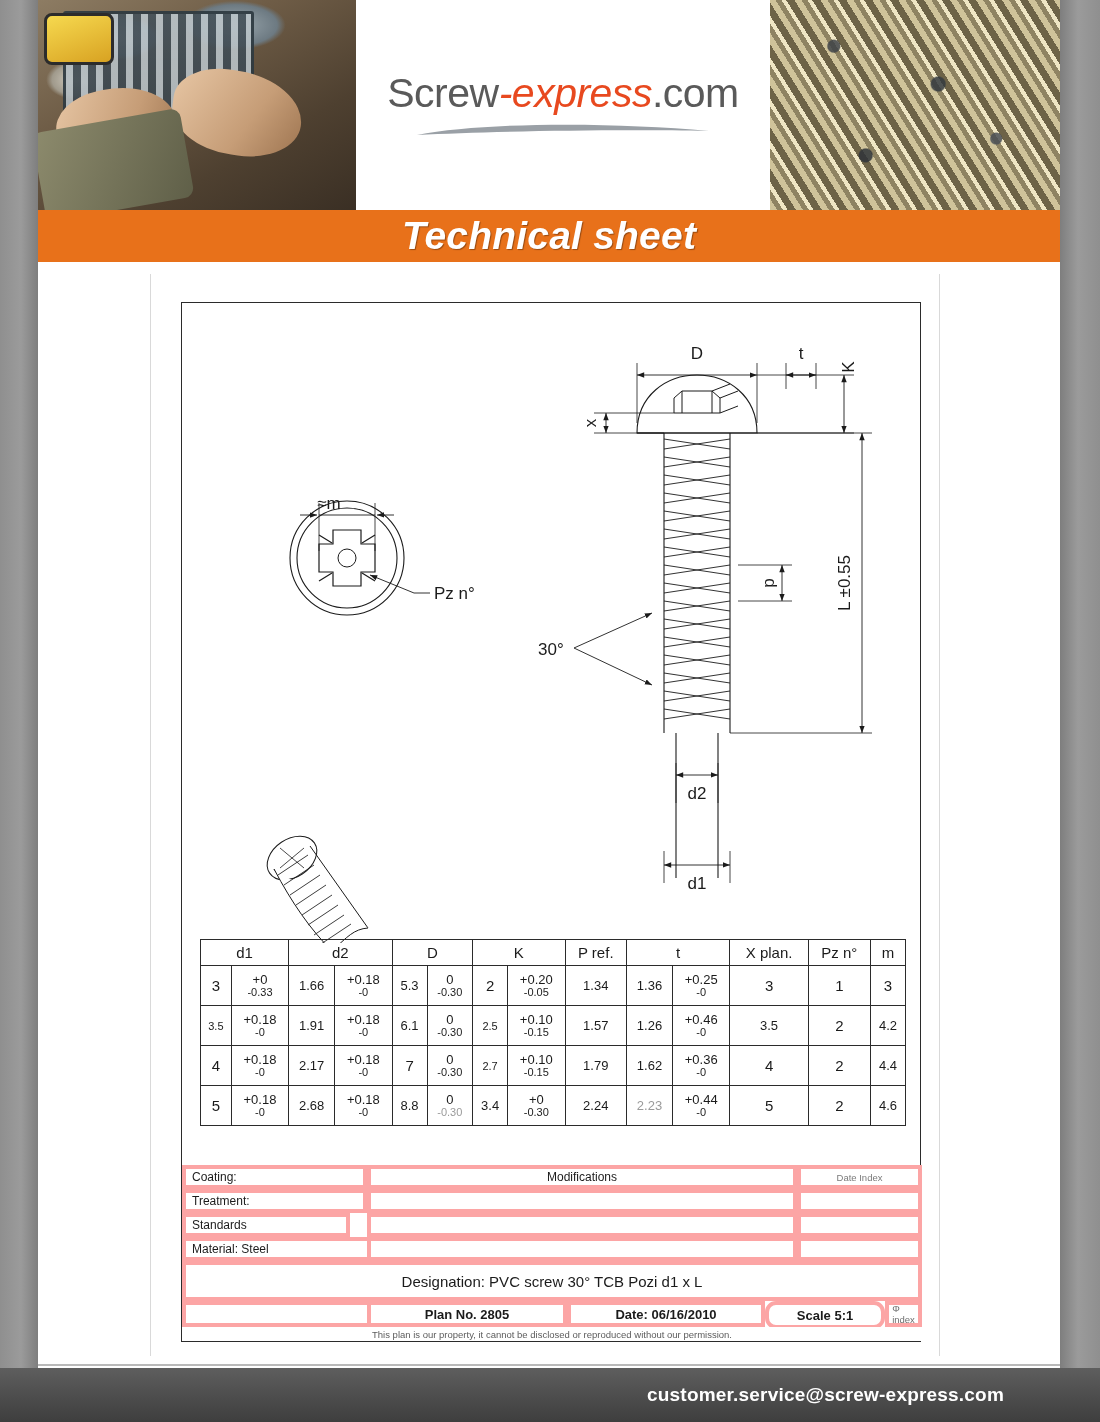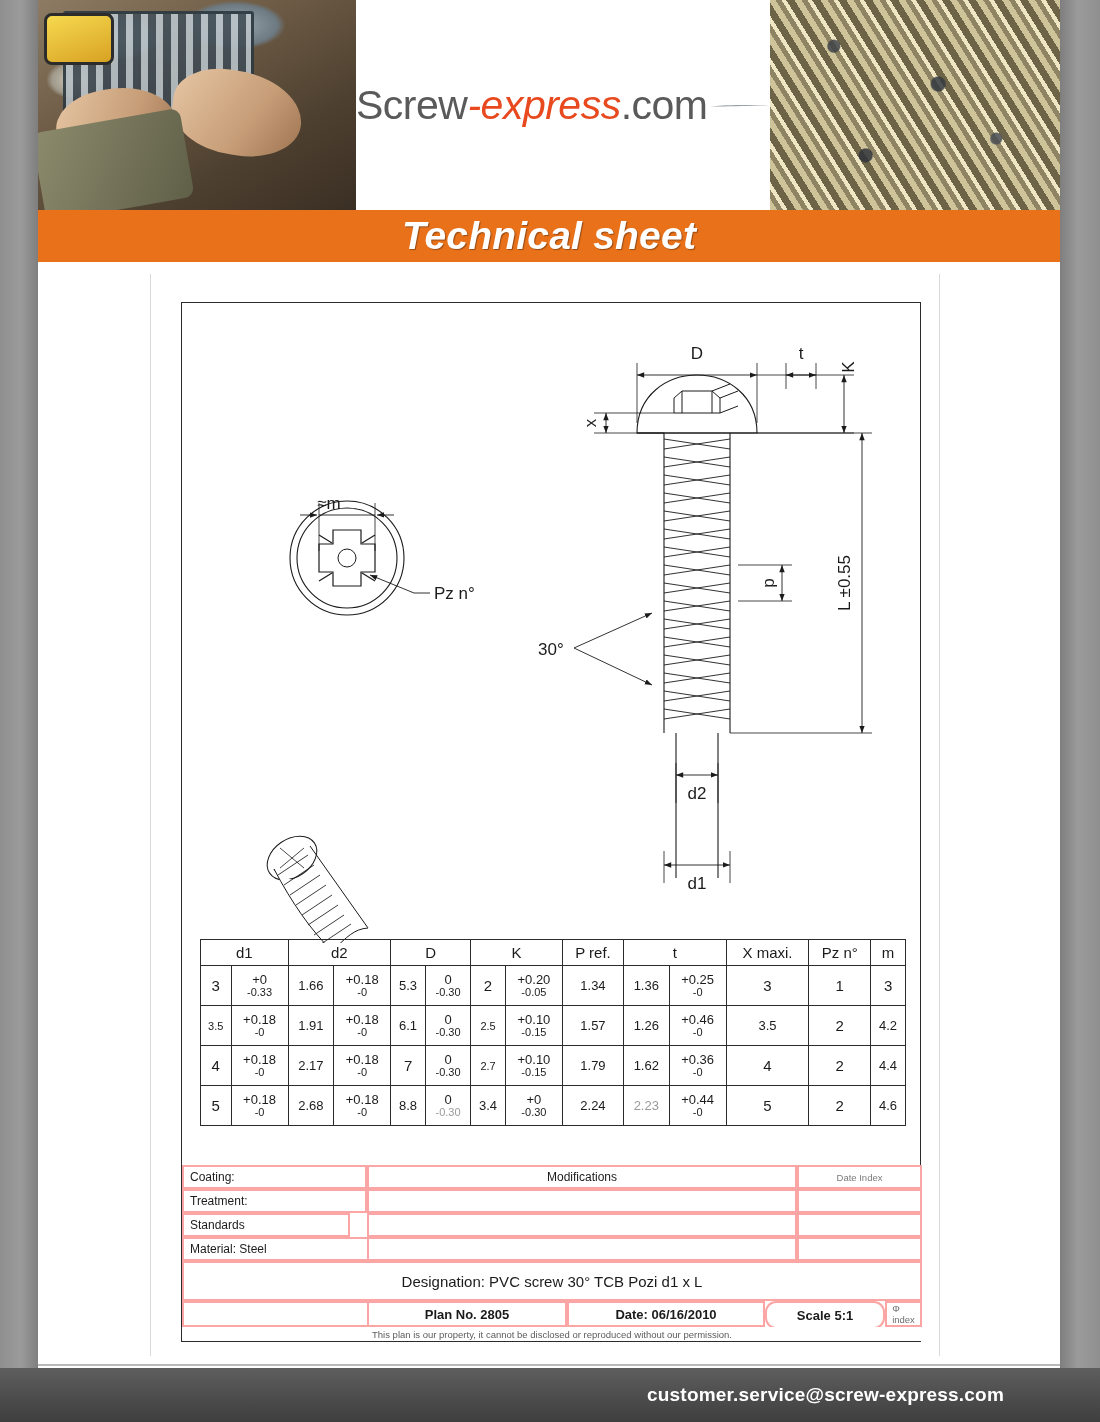--- a/index.html
+++ b/index.html
@@ -88,21 +88,21 @@
     position: absolute; inset: 0;
     background:
       radial-gradient(circle 13px at 22% 22%, #3f4348 0 45%, rgba(0,0,0,0) 55%),
       radial-gradient(circle 15px at 58% 40%, #343a3f 0 45%, rgba(0,0,0,0) 55%),
       radial-gradient(circle 12px at 78% 66%, #4a4f55 0 45%, rgba(0,0,0,0) 55%),
       radial-gradient(circle 14px at 33% 74%, #2f3439 0 45%, rgba(0,0,0,0) 55%);
     opacity: .85;
   }
   .logo-wrap {
     position: absolute; left: 318px; top: 0; right: 290px; height: 210px;
-    display: flex; flex-direction: row;
+    display: flex; flex-direction: column;
     align-items: center; justify-content: center;
     background: #fff;
   }
   .logo-text {
     font-size: 41px;
     letter-spacing: -0.5px;
     white-space: nowrap;
   }
   .logo-screw { color: #5a5a5a; font-weight: 400; }
   .logo-express { color: #e8491f; font-style: italic; font-weight: 400; }
@@ -161,21 +161,21 @@
   .tol .hi { font-size: 13px; display: block; }
   .tol .lo { font-size: 11px; display: block; }
   .faint { color: #9a9a9a; }
   
   .titleblock {
     position: absolute; left: 0; bottom: 0; width: 740px; height: 176px;
     font-size: 12px; color: #1b1b1b;
   }
   .tb {
     position: absolute;
-    border: 2px solid #fca5a5;
+    border: 4px solid #fca5a5;
     display: flex; align-items: center;
     padding: 0 6px;
     background: #fff;
   }
   .tb.center { justify-content: center; }
   .tb.tiny { font-size: 9.5px; }
   
   .footer-line {
     position: absolute; left: 38px; bottom: 56px; width: 1022px; height: 2px;
     background: #b9b9b9;
@@ -362,21 +362,21 @@
 
       <table class="dimtable">
         <thead>
           <tr>
             <th colspan="2">d1</th>
             <th colspan="2">d2</th>
             <th colspan="2">D</th>
             <th colspan="2">K</th>
             <th class="mid">P ref.</th>
             <th colspan="2">t</th>
-            <th class="sm">X maxi.</th>
+            <th class="sm">X plan.</th>
             <th class="mid">Pz n°</th>
             <th>m</th>
           </tr>
         </thead>
         <tbody>
           <tr>
             <td class="big">3</td>
             <td class="tol">
                 <span class="hi">+0</span>
                 <span class="lo">-0.33</span>

